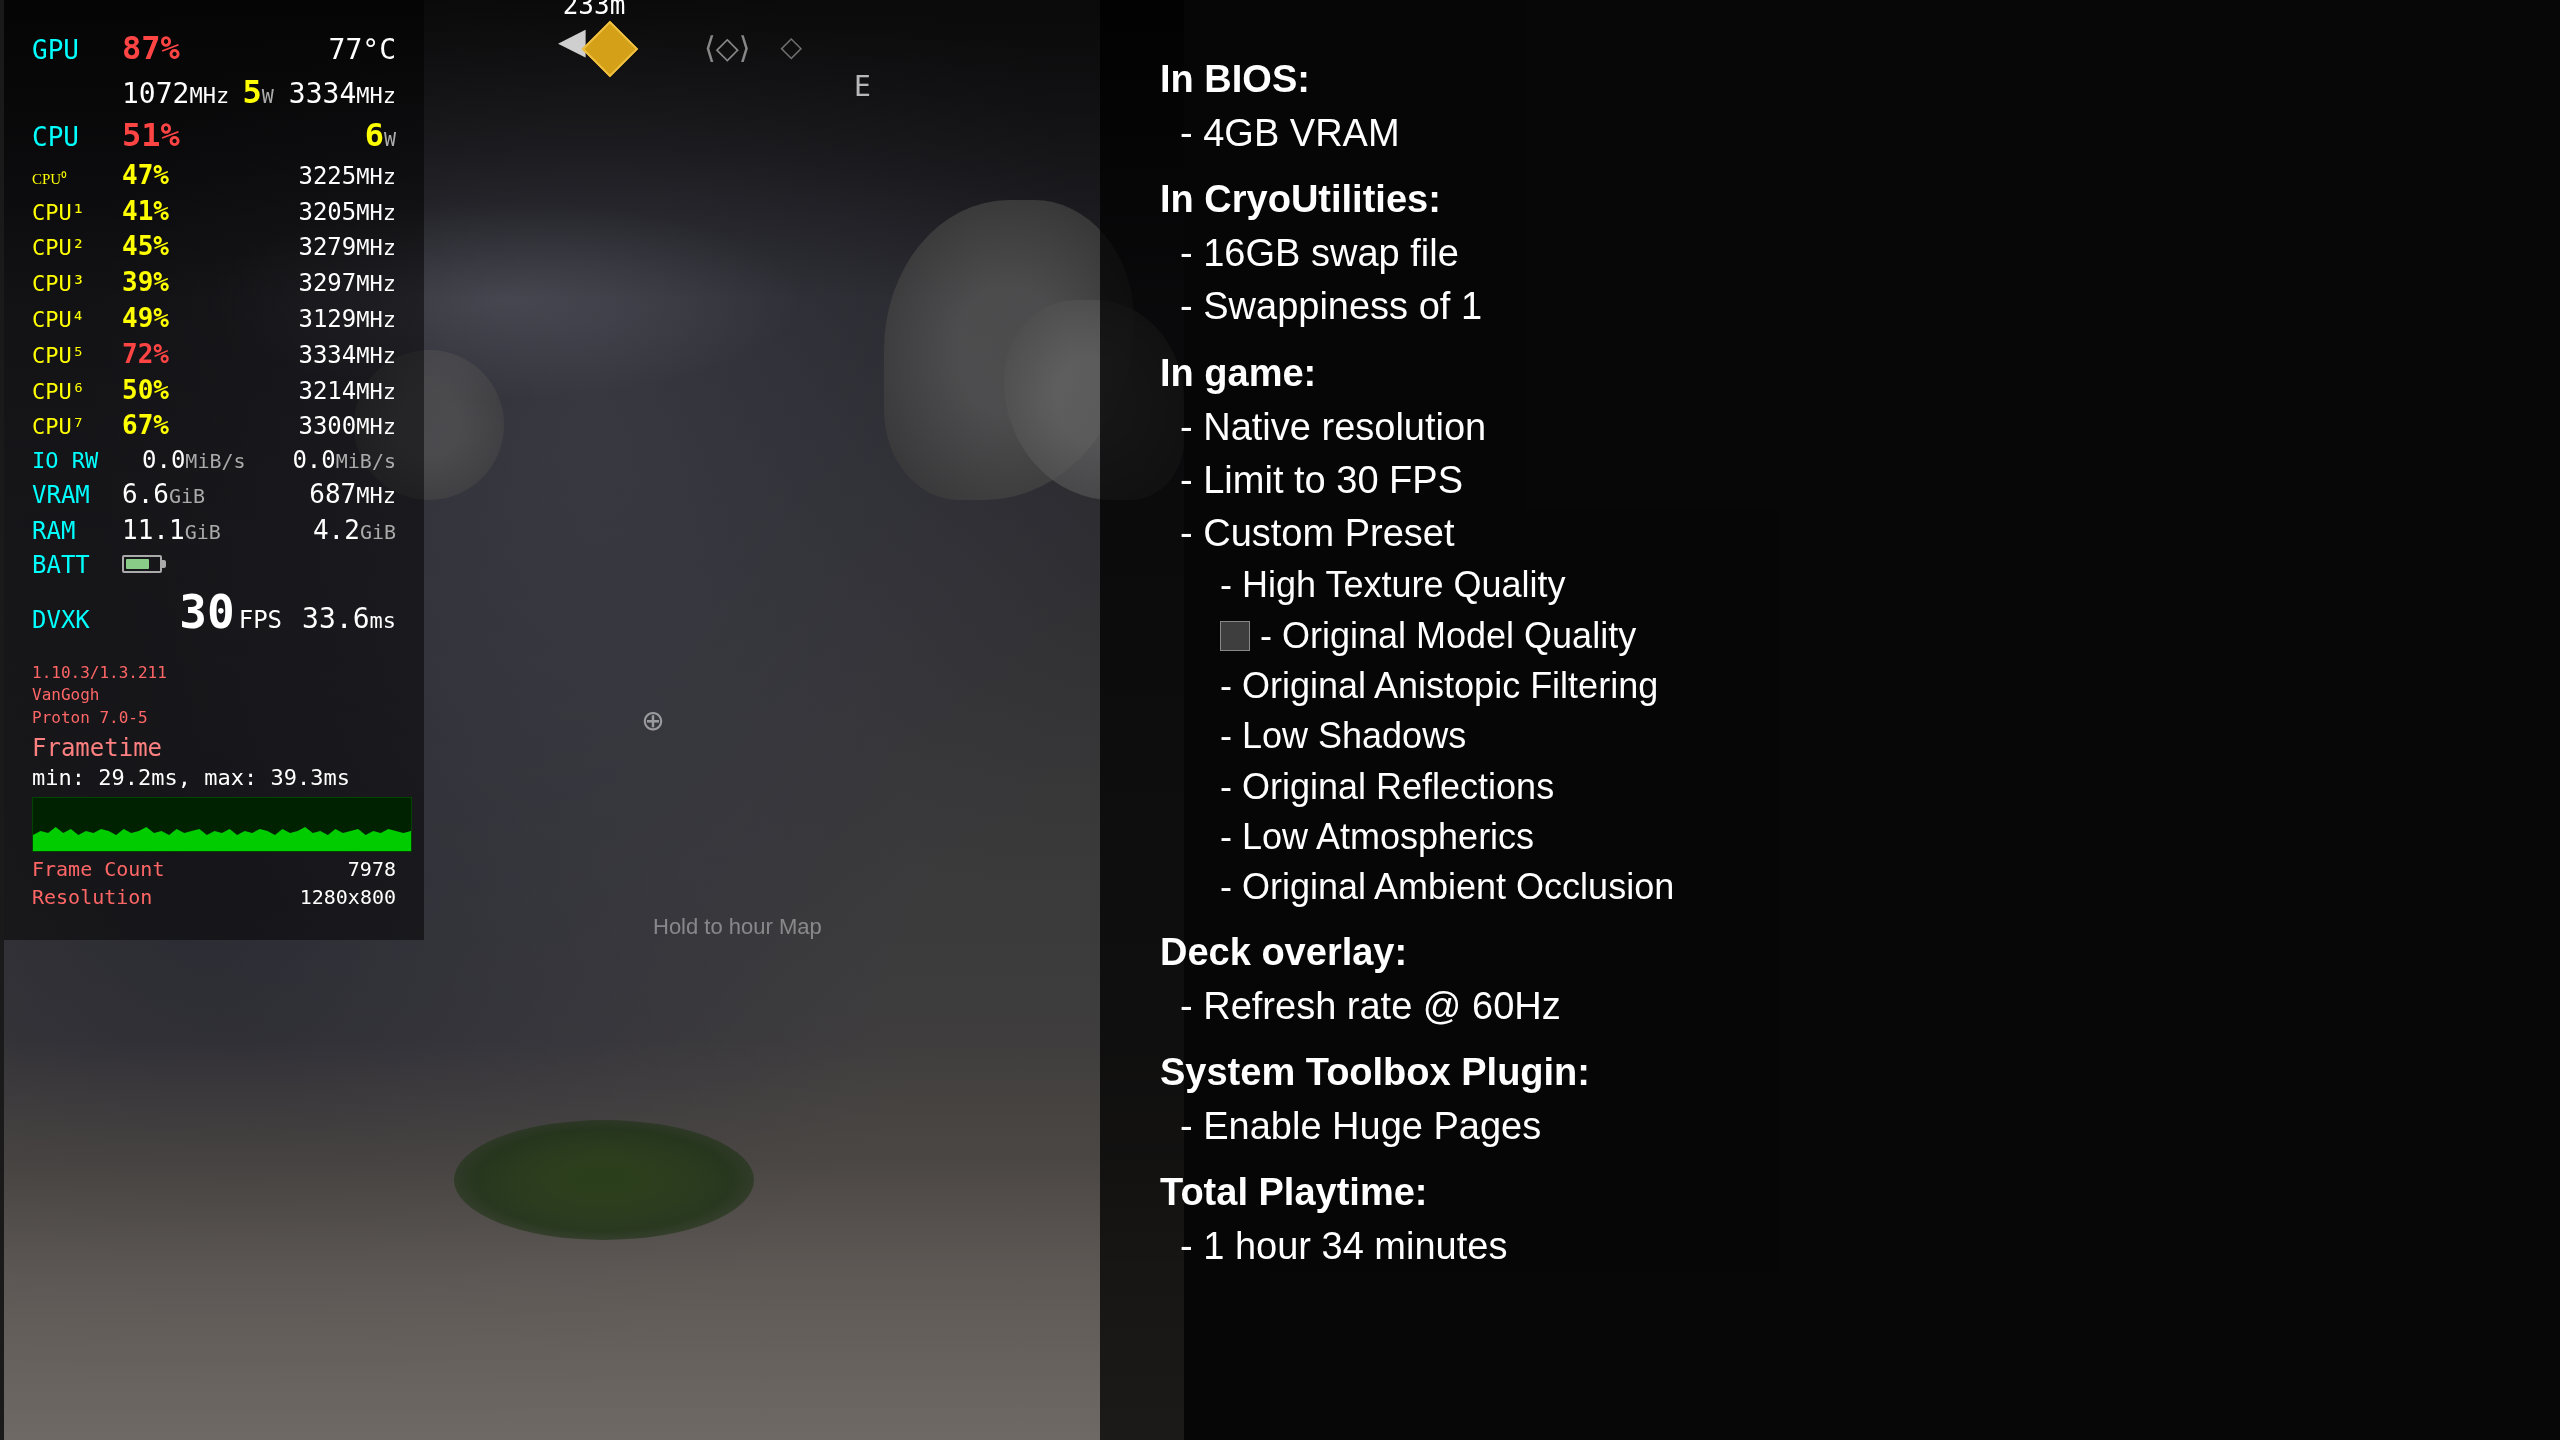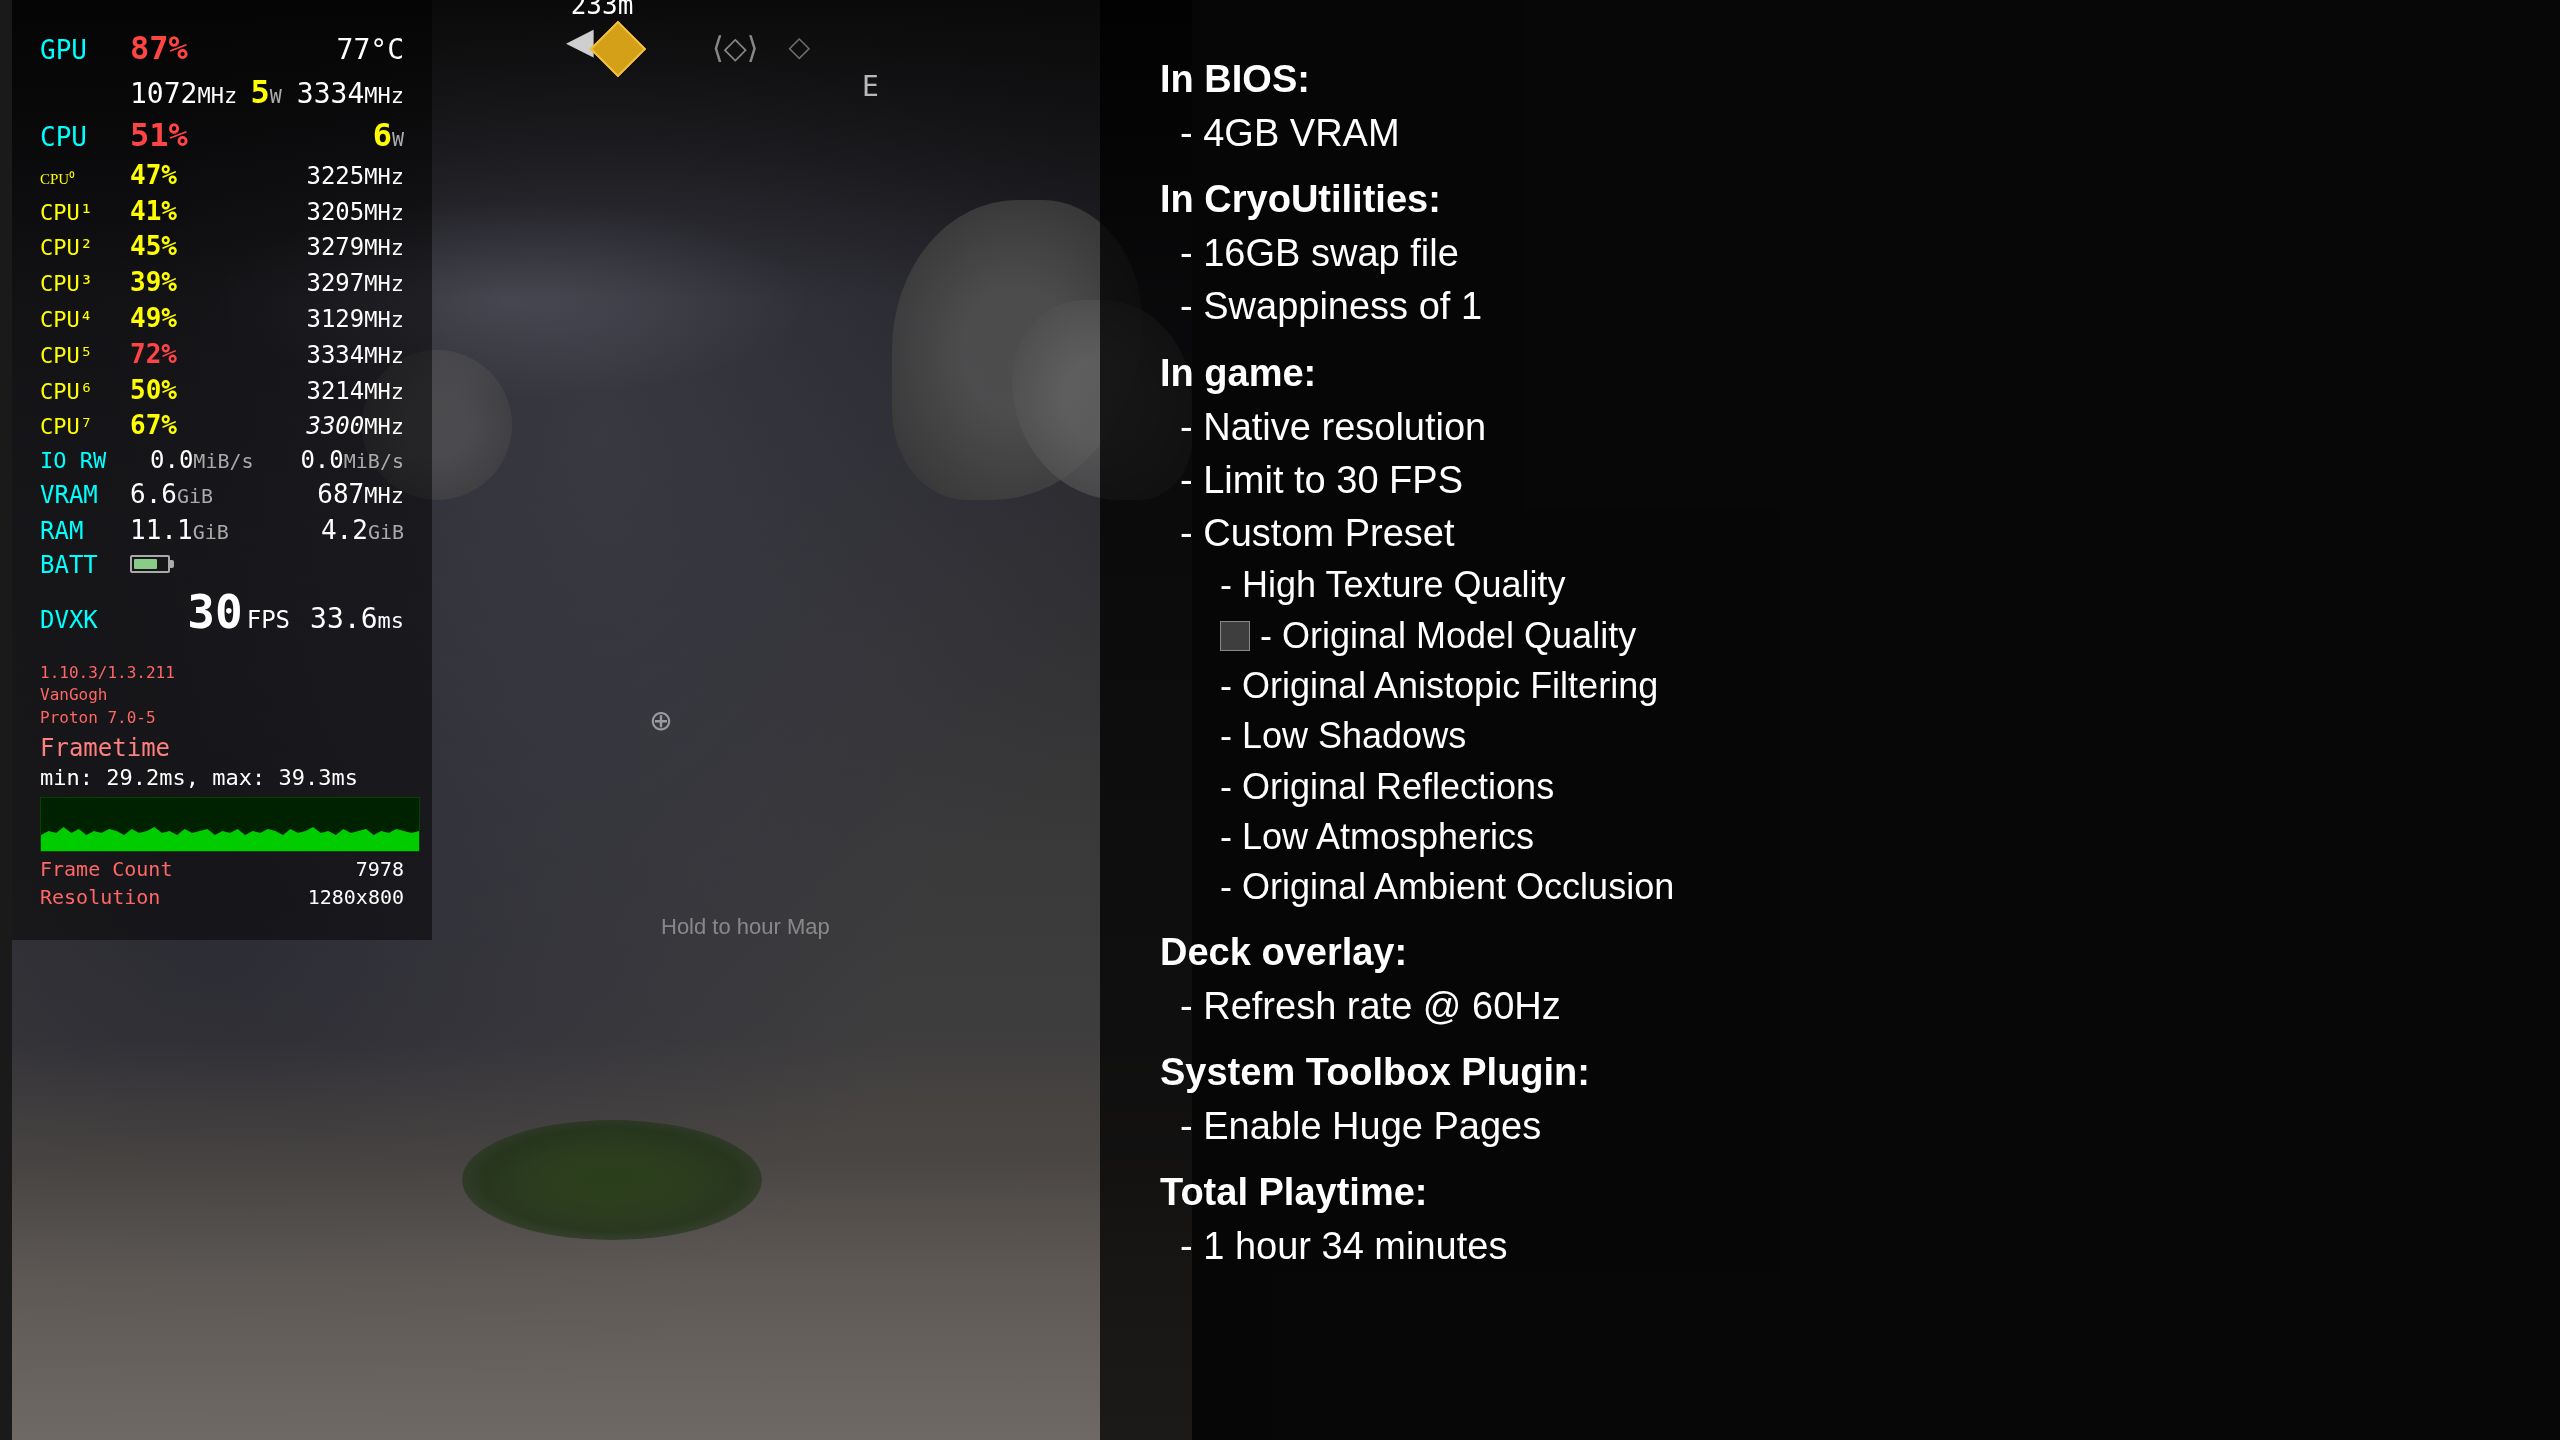--- a/index.html
+++ b/index.html
@@ -8,21 +8,21 @@
       height: 1440px;
       overflow: hidden;
       background: #1a1a1a;
       font-family: 'Arial', sans-serif;
       position: relative;
     }
 
     
     .game-bg {
       position: absolute;
-      top: 0; left: 12px;
+      top: 0; left: 4px;
       width: 1180px;
       height: 1440px;
       background: linear-gradient(
         160deg,
         #2a2a2a 0%,
         #1a1a1a 20%,
         #3a3a3a 40%,
         #2a2a2a 60%,
         #4a4a4a 80%,
         #3a3a3a 100%
@@ -370,21 +370,21 @@
       <span class="hud-label yellow" style="font-size:22px;">CPU⁶</span>
       <span class="hud-val-yellow" style="font-size:26px;">50%</span>
       <span style="flex:1;"></span>
       <span class="hud-val-white" style="font-size:24px;">3214</span>
       <span class="hud-mhz">MHz</span>
     </div>
     <div class="hud-row">
       <span class="hud-label yellow" style="font-size:22px;">CPU⁷</span>
       <span class="hud-val-yellow" style="font-size:26px;">67%</span>
       <span style="flex:1;"></span>
-      <span class="hud-val-white" style="font-size:24px;font-style:italic;">3300</span>
+      <span class="hud-val-white" style="font-size:24px;">3300</span>
       <span class="hud-mhz">MHz</span>
     </div>
 
     <div class="hud-row">
       <span class="hud-label cyan" style="font-size:22px;min-width:110px;">IO RW</span>
       <span class="hud-val-white" style="font-size:24px;">0.0</span>
       <span class="hud-unit">MiB/s</span>
       <span style="flex:1;"></span>
       <span class="hud-val-white" style="font-size:24px;">0.0</span>
       <span class="hud-unit">MiB/s</span>

